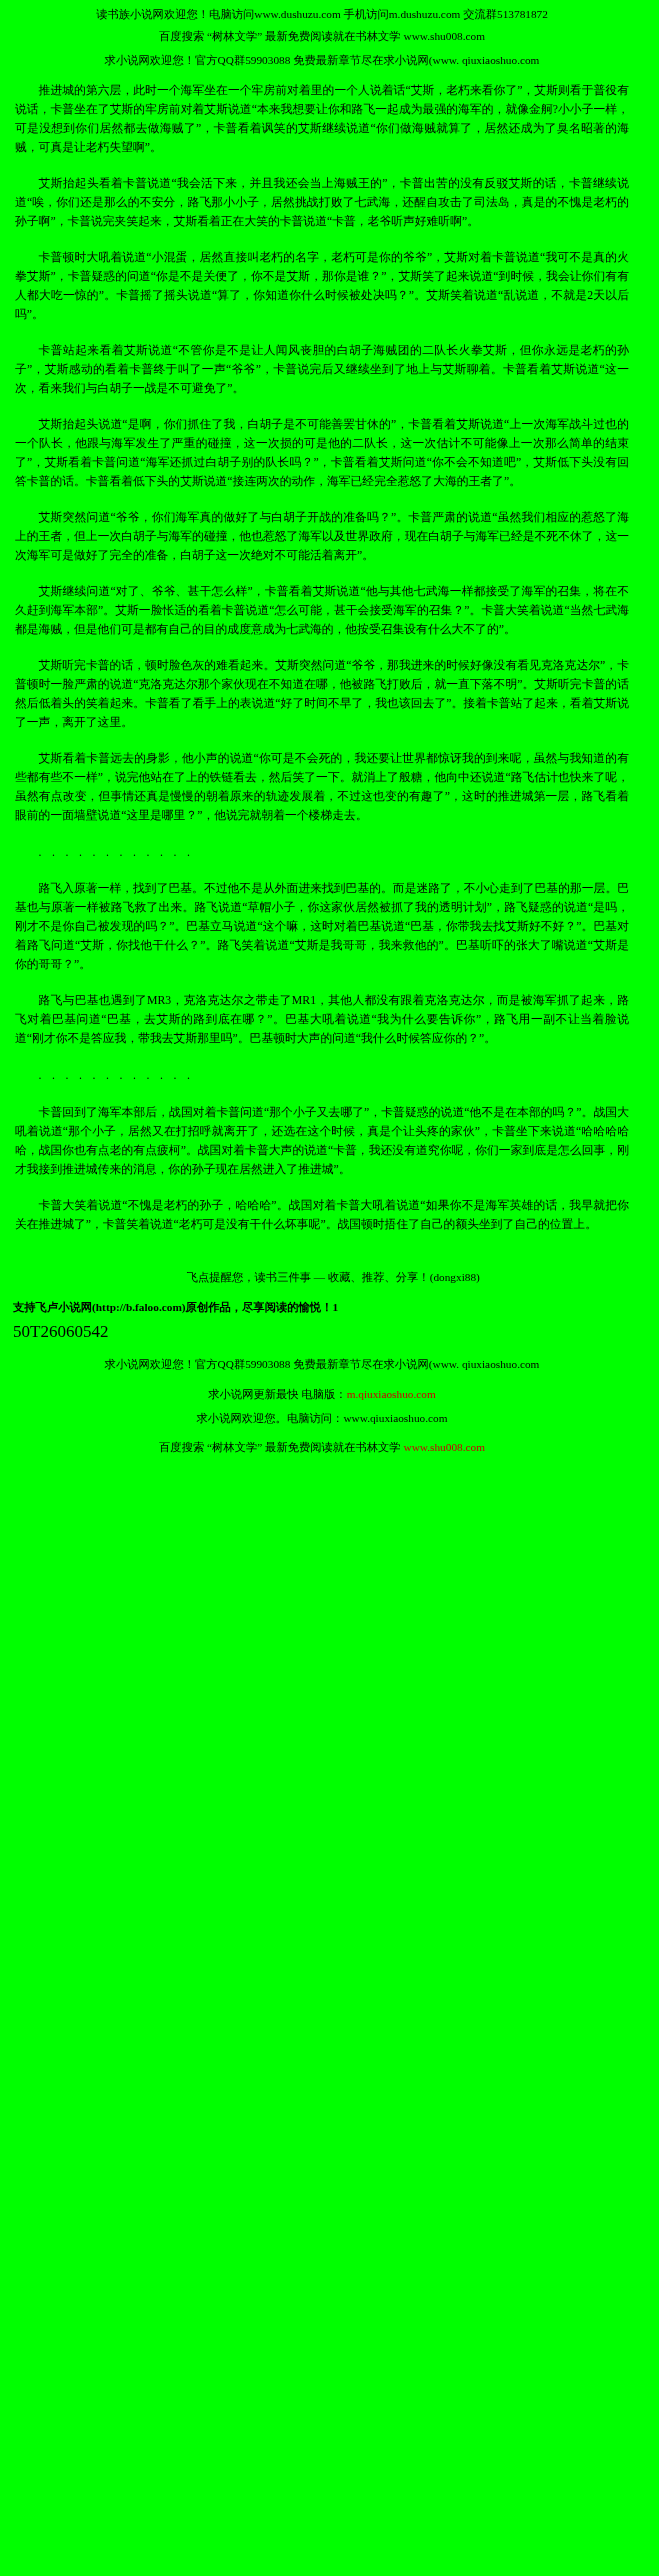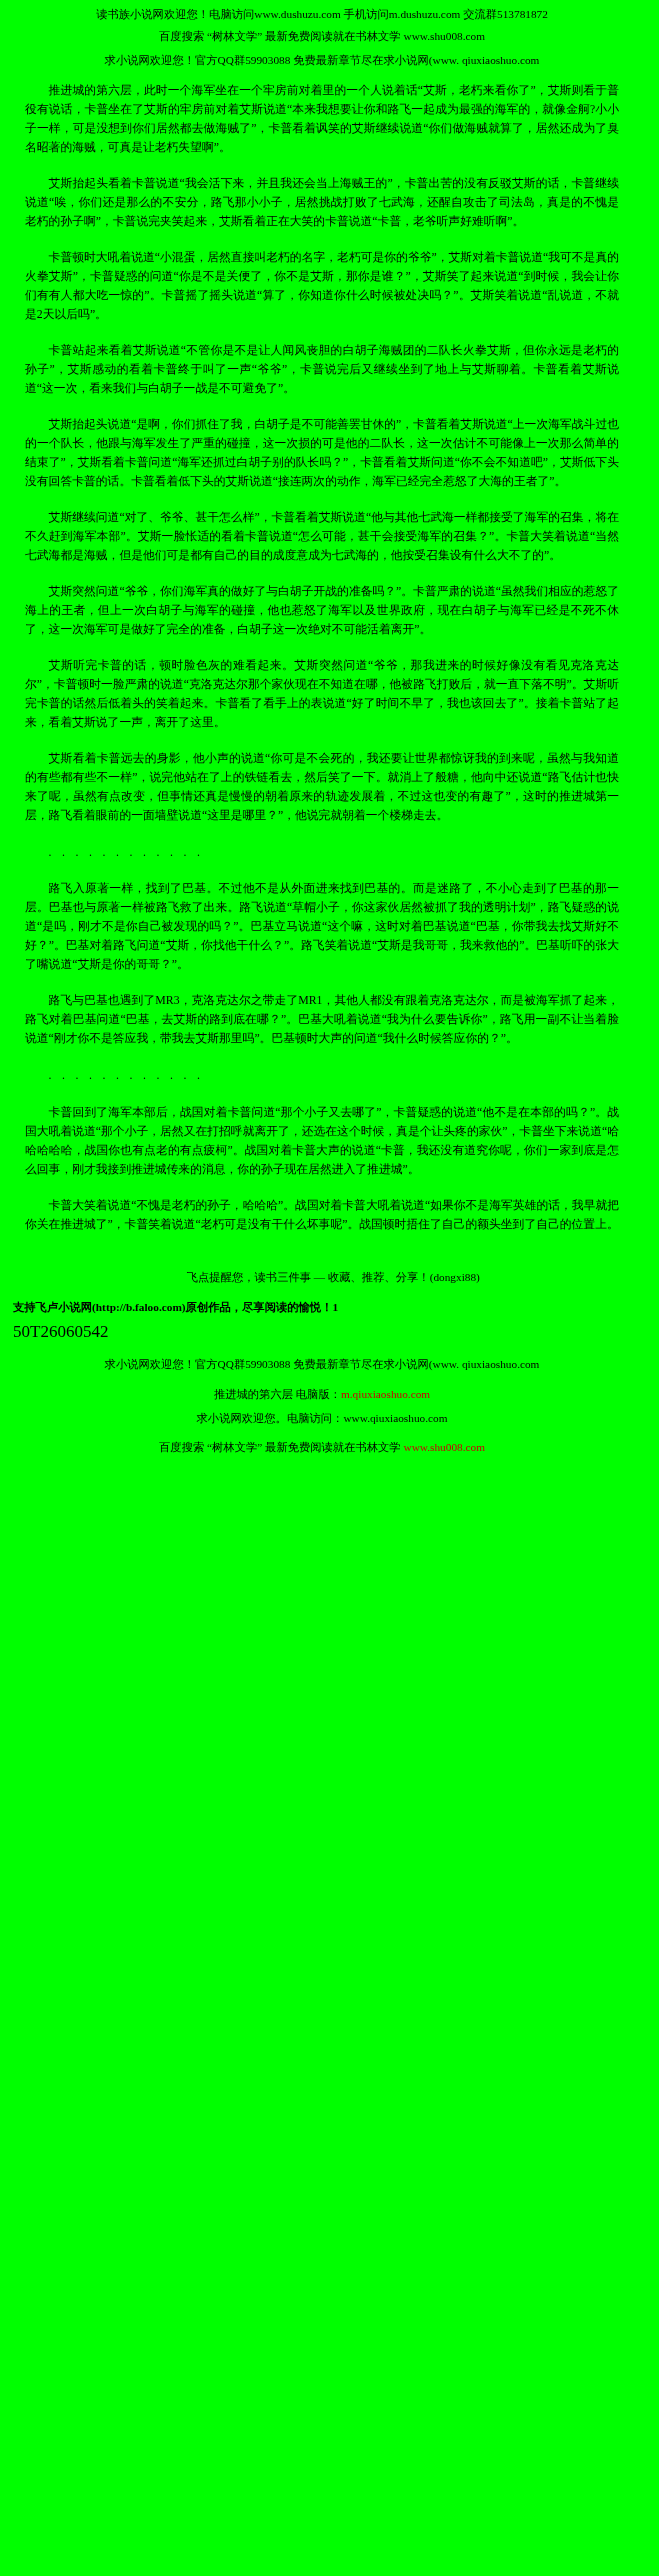--- a/index.html
+++ b/index.html
@@ -24,21 +24,21 @@
     color: #000;
     padding: 0.9px 0;
   }
   .title-line {
     text-align: center;
     font-size: 11.3px;
     line-height: 20px;
     padding: 1.9px 0 1.9px 0;
   }
   .body-wrap {
-    padding: 0 25px;
+    padding: 0 15px;
   }
   p.para {
     margin: 0;
     padding: 8.5px 0 8.5px 0;
     font-size: 11.8px;
     line-height: 19px;
     text-indent: 2em;
     text-align: justify;
     word-break: break-all;
   }
@@ -102,22 +102,22 @@
   <div class="title-line">
     <span>求小说网欢迎您！官方QQ群59903088 免费最新章节尽在求小说网(www. qiuxiaoshuo.com</span>
   </div>
 
   <div class="body-wrap">
     <p class="para">推进城的第六层，此时一个海军坐在一个牢房前对着里的一个人说着话“艾斯，老朽来看你了”，艾斯则看于普役有说话，卡普坐在了艾斯的牢房前对着艾斯说道“本来我想要让你和路飞一起成为最强的海军的，就像金舸?小小子一样，可是没想到你们居然都去做海贼了”，卡普看着讽笑的艾斯继续说道“你们做海贼就算了，居然还成为了臭名昭著的海贼，可真是让老朽失望啊”。</p>
     <p class="para">艾斯抬起头看着卡普说道“我会活下来，并且我还会当上海贼王的”，卡普出苦的没有反驳艾斯的话，卡普继续说道“唉，你们还是那么的不安分，路飞那小小子，居然挑战打败了七武海，还醒自攻击了司法岛，真是的不愧是老朽的孙子啊”，卡普说完夹笑起来，艾斯看着正在大笑的卡普说道“卡普，老爷听声好难听啊”。</p>
     <p class="para">卡普顿时大吼着说道“小混蛋，居然直接叫老朽的名字，老朽可是你的爷爷”，艾斯对着卡普说道“我可不是真的火拳艾斯”，卡普疑惑的问道“你是不是关便了，你不是艾斯，那你是谁？”，艾斯笑了起来说道“到时候，我会让你们有有人都大吃一惊的”。卡普摇了摇头说道“算了，你知道你什么时候被处决吗？”。艾斯笑着说道“乱说道，不就是2天以后吗”。</p>
     <p class="para">卡普站起来看着艾斯说道“不管你是不是让人闻风丧胆的白胡子海贼团的二队长火拳艾斯，但你永远是老朽的孙子”，艾斯感动的看着卡普终于叫了一声“爷爷”，卡普说完后又继续坐到了地上与艾斯聊着。卡普看着艾斯说道“这一次，看来我们与白胡子一战是不可避免了”。</p>
     <p class="para">艾斯抬起头说道“是啊，你们抓住了我，白胡子是不可能善罢甘休的”，卡普看着艾斯说道“上一次海军战斗过也的一个队长，他跟与海军发生了严重的碰撞，这一次损的可是他的二队长，这一次估计不可能像上一次那么简单的结束了”，艾斯看着卡普问道“海军还抓过白胡子别的队长吗？”，卡普看着艾斯问道“你不会不知道吧”，艾斯低下头没有回答卡普的话。卡普看着低下头的艾斯说道“接连两次的动作，海军已经完全惹怒了大海的王者了”。</p>
+    <p class="para">艾斯突然问道“爷爷，你们海军真的做好了与白胡子开战的准备吗？”。卡普严肃的说道“虽然我们相应的惹怒了海上的王者，但上一次白胡子与海军的碰撞，他也惹怒了海军以及世界政府，现在白胡子与海军已经是不死不休了，这一次海军可是做好了完全的准备，白胡子这一次绝对不可能活着离开”。</p>
     <p class="para">艾斯继续问道“对了、爷爷、甚干怎么样”，卡普看着艾斯说道“他与其他七武海一样都接受了海军的召集，将在不久赶到海军本部”。艾斯一脸怅适的看着卡普说道“怎么可能，甚干会接受海军的召集？”。卡普大笑着说道“当然七武海都是海贼，但是他们可是都有自己的目的成度意成为七武海的，他按受召集设有什么大不了的”。</p>
-    <p class="para">艾斯突然问道“爷爷，你们海军真的做好了与白胡子开战的准备吗？”。卡普严肃的说道“虽然我们相应的惹怒了海上的王者，但上一次白胡子与海军的碰撞，他也惹怒了海军以及世界政府，现在白胡子与海军已经是不死不休了，这一次海军可是做好了完全的准备，白胡子这一次绝对不可能活着离开”。</p>
     <p class="para">艾斯听完卡普的话，顿时脸色灰的难看起来。艾斯突然问道“爷爷，那我进来的时候好像没有看见克洛克达尔”，卡普顿时一脸严肃的说道“克洛克达尔那个家伙现在不知道在哪，他被路飞打败后，就一直下落不明”。艾斯听完卡普的话然后低着头的笑着起来。卡普看了看手上的表说道“好了时间不早了，我也该回去了”。接着卡普站了起来，看着艾斯说了一声，离开了这里。</p>
     <p class="para">艾斯看着卡普远去的身影，他小声的说道“你可是不会死的，我还要让世界都惊讶我的到来呢，虽然与我知道的有些都有些不一样”，说完他站在了上的铁链看去，然后笑了一下。就消上了般糖，他向中还说道“路飞估计也快来了呢，虽然有点改变，但事情还真是慢慢的朝着原来的轨迹发展着，不过这也变的有趣了”，这时的推进城第一层，路飞看着眼前的一面墙壁说道“这里是哪里？”，他说完就朝着一个楼梯走去。</p>
 
     <p class="sep">. . . . . . . . . . . .</p>
 
     <p class="para">路飞入原著一样，找到了巴基。不过他不是从外面进来找到巴基的。而是迷路了，不小心走到了巴基的那一层。巴基也与原著一样被路飞救了出来。路飞说道“草帽小子，你这家伙居然被抓了我的透明计划”，路飞疑惑的说道“是吗，刚才不是你自己被发现的吗？”。巴基立马说道“这个嘛，这时对着巴基说道“巴基，你带我去找艾斯好不好？”。巴基对着路飞问道“艾斯，你找他干什么？”。路飞笑着说道“艾斯是我哥哥，我来救他的”。巴基听吓的张大了嘴说道“艾斯是你的哥哥？”。</p>
     <p class="para">路飞与巴基也遇到了MR3，克洛克达尔之带走了MR1，其他人都没有跟着克洛克达尔，而是被海军抓了起来，路飞对着巴基问道“巴基，去艾斯的路到底在哪？”。巴基大吼着说道“我为什么要告诉你”，路飞用一副不让当着脸说道“刚才你不是答应我，带我去艾斯那里吗”。巴基顿时大声的问道“我什么时候答应你的？”。</p>
 
     <p class="sep">. . . . . . . . . . . .</p>
 
@@ -132,21 +132,21 @@
     <div class="f-line2">
       <span>支持飞卢小说网(http://b.faloo.com)原创作品，尽享阅读的愉悦！1</span>
     </div>
     <div class="f-code">50T26060542</div>
   </div>
 
   <div class="tail">
     <div class="t-line">求小说网欢迎您！官方QQ群59903088 免费最新章节尽在求小说网(www. qiuxiaoshuo.com</div>
     <div class="spacer-sm"></div>
     <div class="t-line">
-      <span>推进城的第六层 电脑版：</span><span class="red">m.qiuxiaoshuo.com</span>
+      <span>求小说网更新最快 电脑版：</span><span class="red">m.qiuxiaoshuo.com</span>
     </div>
     <div class="t-line">
       <span>求小说网欢迎您。电脑访问：</span><span>www.qiuxiaoshuo.com</span>
     </div>
     <div class="spacer-sm"></div>
     <div class="t-line">
       <span>百度搜索 “树林文学” 最新免费阅读就在书林文学 </span><span class="red">www.shu008.com</span>
     </div>
   </div>
 

